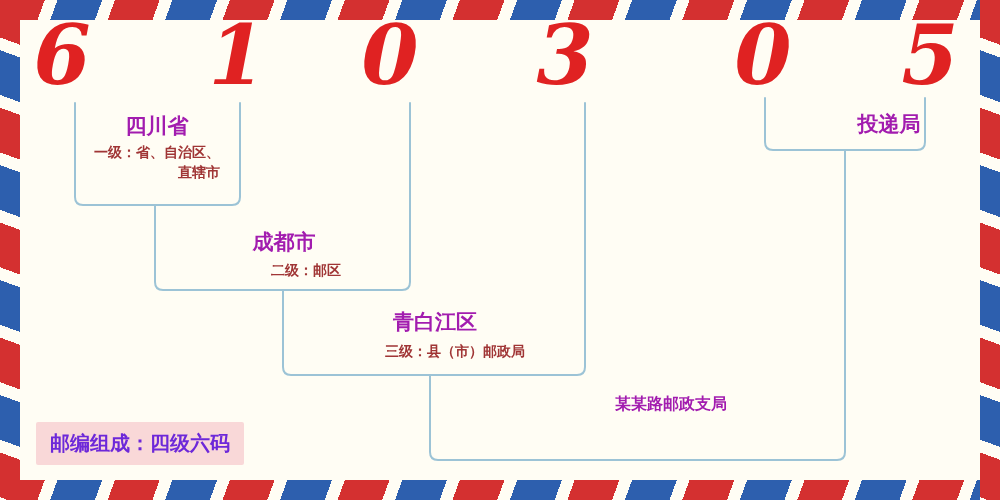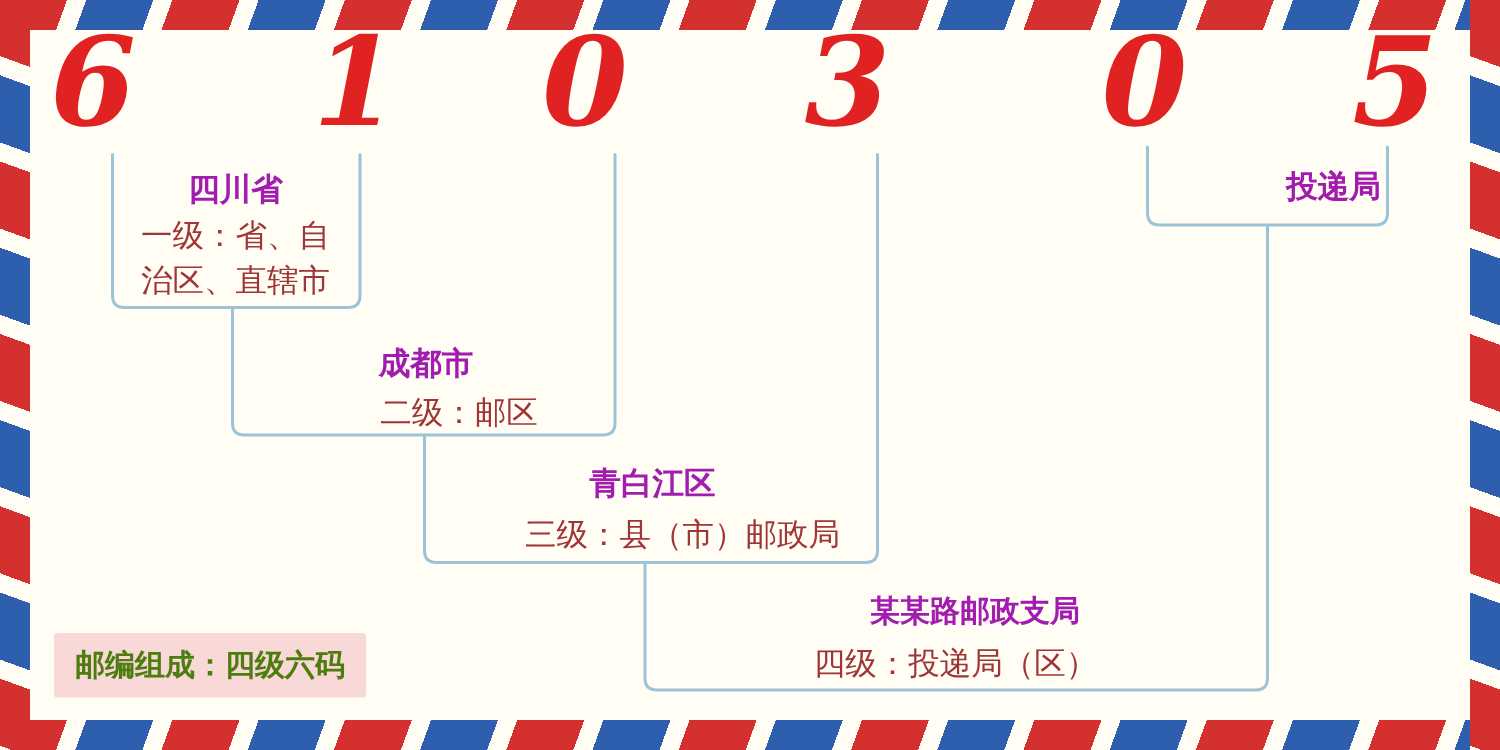--- a/index.html
+++ b/index.html
@@ -51,37 +51,37 @@
   svg.connectors path { fill:none; stroke:#9cc3d6; stroke-width:2; stroke-linecap:round; }
 
   
   .lvl-name {
     position:absolute; z-index:3; transform:translateX(-50%);
     font-weight:bold; font-size:21px; color:#a21caf;
     white-space:nowrap; text-align:center;
   }
   .lvl-desc {
     position:absolute; z-index:3; transform:translateX(-50%);
-    font-weight:normal; font-size:21px; color:#a03535;
+    font-weight:bold; font-size:14px; color:#a03535;
     text-align:right; line-height:1.45;
   }
   .n1 { left:157px; top:112px; }
   .d1 { left:157px; top:142px; width:126px; white-space:normal; }
   .n2 { left:284px; top:228px; }
   .d2 { left:282px; top:260px; white-space:nowrap;margin-left:24px; }
   .n3 { left:435px; top:308px;text-align:center; }
   .d3 { left:435px; top:341px; white-space:nowrap;margin-left:20px; }
-  .n4 { left:650px; top:394px; font-size:20px; }
+  .n4 { left:671px; top:394px; font-size:16px; }
   .d4 { left:637px; top:427px; white-space:nowrap; }
   .n5 { left:889px; top:110px; }
 
   
   .badge {
     position:absolute; z-index:3; left:36px; top:422px;
-    background:#f9d8d8; color:#4d7c0f;
+    background:#f9d8d8; color:#6d28d9;
     font-weight:bold; font-size:20px;
     padding:8px 14px; border-radius:2px; white-space:nowrap;
   }
 </style>
 </head>
 <body>
 
 <div class="page">
 
   <div class="stripe stripe-h stripe-top"></div>
@@ -107,19 +107,18 @@
   <div class="lvl-name n1">四川省</div>
   <div class="lvl-desc d1">一级：省、自治区、直辖市</div>
 
   <div class="lvl-name n2">成都市</div>
   <div class="lvl-desc d2">二级：邮区</div>
 
   <div class="lvl-name n3">青白江区</div>
   <div class="lvl-desc d3">三级：县（市）邮政局</div>
 
   <div class="lvl-name n4">某某路邮政支局</div>
-  <div class="lvl-desc d4">四级：投递局（区）</div>
 
   <div class="lvl-name n5">投递局</div>
 
   <div class="badge">邮编组成：四级六码</div>
 
 </div>
 
 </body></html>

